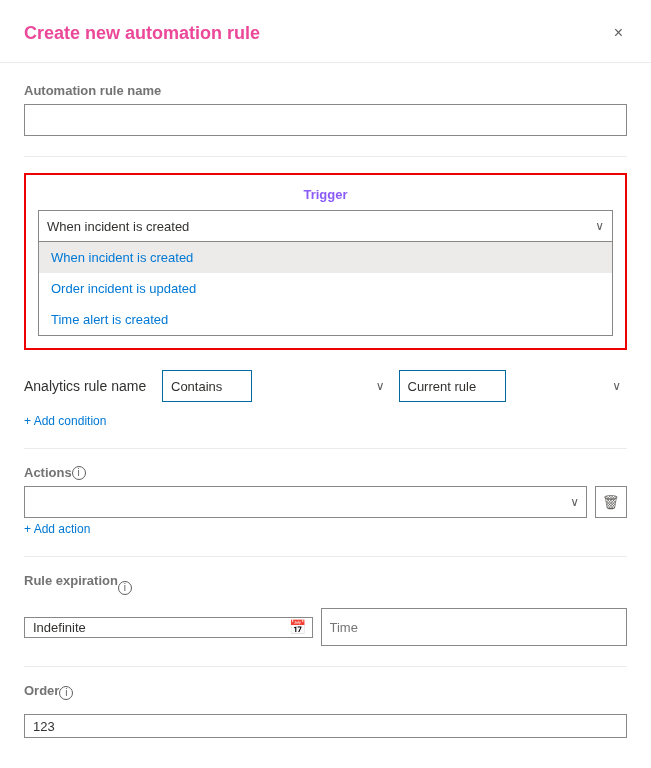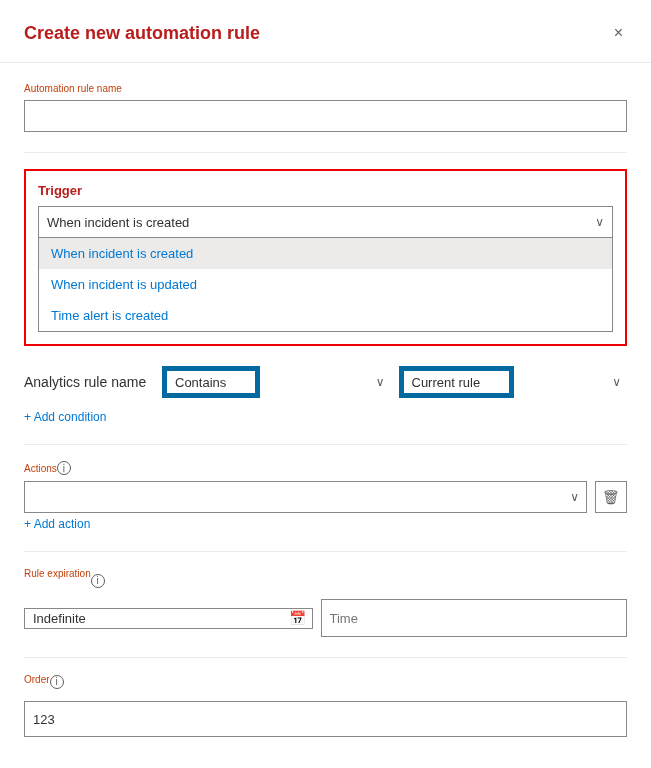--- a/index.html
+++ b/index.html
@@ -24,21 +24,21 @@
     .modal-header {
       display: flex;
       justify-content: space-between;
       align-items: center;
       padding: 20px 24px 16px 24px;
       border-bottom: 1px solid #edebe9;
     }
     .modal-title {
       font-size: 18px;
       font-weight: 600;
-      color: #b91c1c;
+      color: #ec4899;
     }
     .close-btn {
       background: none;
       border: none;
       cursor: pointer;
       font-size: 16px;
       color: #605e5c;
       padding: 4px;
       display: flex;
       align-items: center;
@@ -46,23 +46,23 @@
     }
     .modal-body {
       padding: 20px 24px;
       flex: 1;
       overflow-y: auto;
     }
     .field-section {
       margin-bottom: 20px;
     }
     .field-label {
-      font-size: 10px;
-      font-weight: 400;
-      color: #c2410c;
+      font-size: 13px;
+      font-weight: 700;
+      color: #737373;
       margin-bottom: 6px;
       display: block;
     }
     .field-label-info {
       display: flex;
       align-items: center;
       margin-bottom: 6px;
     }
     .info-icon {
       width: 14px;
@@ -94,22 +94,23 @@
     
     .trigger-section {
       border: 2px solid #e00;
       padding: 12px;
       margin-bottom: 20px;
       position: relative;
     }
     .trigger-label {
       font-size: 13px;
       font-weight: 600;
-      color: #b91c1c;
+      color: #8b5cf6;
       margin-bottom: 8px;
+      text-align: center;
     }
     .dropdown-wrapper {
       position: relative;
     }
     .dropdown-chevron {
       position: absolute;
       right: 8px;
       top: 50%;
       transform: translateY(-50%);
       pointer-events: none;
@@ -144,21 +145,21 @@
       gap: 8px;
       margin-bottom: 8px;
     }
     .condition-label-text {
       font-size: 14px;
       color: #323130;
       min-width: 130px;
     }
     .condition-dropdown {
       height: 32px;
-      border: 5px solid #0369a1;
+      border: 1px solid #0369a1;
       padding: 0 28px 0 8px;
       font-size: 13px;
       color: #323130;
       background: #fff;
       appearance: none;
       cursor: pointer;
       outline: none;
       position: relative;
     }
     .condition-select-wrap {
@@ -254,21 +255,21 @@
       border: 1px solid #8a8886;
       padding: 0 8px;
       font-size: 13px;
       color: #a19f9d;
       outline: none;
     }
 
     
     .order-input {
       width: 100%;
-      height: 36px;
+      height: 24px;
       border: 1px solid #8a8886;
       padding: 0 8px;
       font-size: 13px;
       color: #323130;
       outline: none;
     }
 
     
     .modal-footer {
       padding: 16px 24px;
@@ -300,21 +301,21 @@
       <div class="trigger-label">Trigger</div>
 
       <div class="dropdown-wrapper">
         <div style="display:flex; align-items:center; border:1px solid #8a8886; height:32px; padding:0 32px 0 8px; background:#fff; position:relative; cursor:pointer;">
           <span style="font-size:13px;color:#323130;">When incident is created</span>
           <span class="dropdown-chevron">∨</span>
         </div>
 
         <div class="dropdown-options">
           <div class="dropdown-option selected">When incident is created</div>
-          <div class="dropdown-option">When incident is updated</div>
+          <div class="dropdown-option">Order incident is updated</div>
           <div class="dropdown-option">Time alert is created</div>
         </div>
       </div>
     </div>
 
     <div class="field-section">
       
       <div class="condition-row">
         <span class="condition-label-text">Analytics rule name</span>
 

